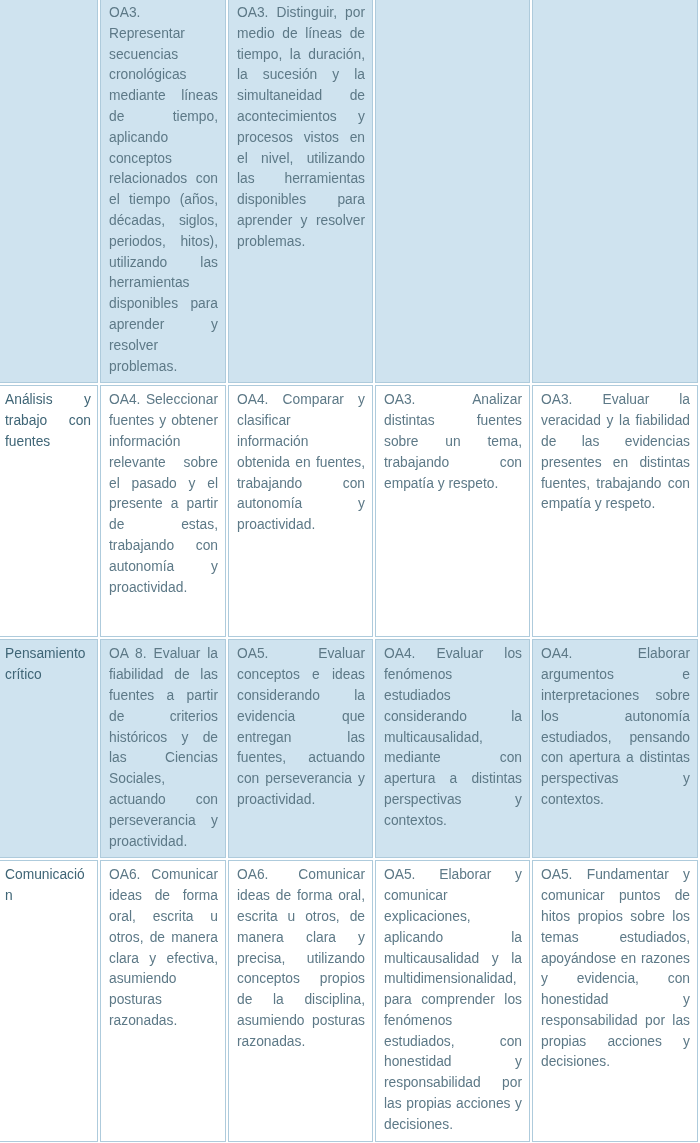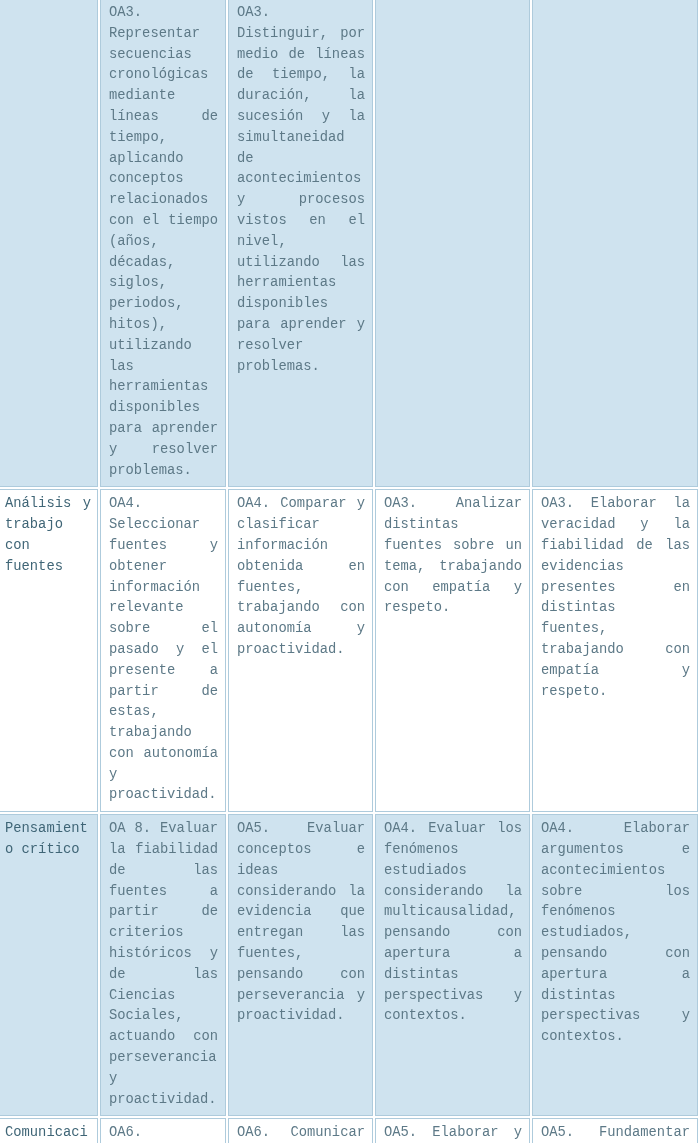--- a/index.html
+++ b/index.html
@@ -3,21 +3,21 @@
 <meta charset="utf-8">
 <style>
   * { box-sizing: border-box; }
   html, body { margin: 0; padding: 0; background: #ffffff; }
   .page {
     position: relative;
     width: 700px;
     height: 1143px;
     overflow: hidden;
     background: #ffffff;
-    font-family: Liberation Mono, monospace;
+    font-family: Liberation Sans, sans-serif;
   }
   table.curr {
     border-collapse: separate;
     border-spacing: 2px;
     table-layout: fixed;
     width: 704px;
     margin: -4px 0 0 -4px;
   }
   td {
     vertical-align: top;
@@ -62,29 +62,29 @@
       <td>OA3. Distinguir, por medio de líneas de tiempo, la duración, la sucesión y la simultaneidad de acontecimientos y procesos vistos en el nivel, utilizando las herramientas disponibles para aprender y resolver problemas.</td>
       <td></td>
       <td></td>
     </tr>
 
     <tr class="plain r2">
       <td class="rowhead">Análisis y trabajo con fuentes</td>
       <td>OA4. Seleccionar fuentes y obtener información relevante sobre el pasado y el presente a partir de estas, trabajando con autonomía y proactividad.</td>
       <td>OA4. Comparar y clasificar información obtenida en fuentes, trabajando con autonomía y proactividad.</td>
       <td>OA3. Analizar distintas fuentes sobre un tema, trabajando con empatía y respeto.</td>
-      <td>OA3. Elaborar la veracidad y la fiabilidad de las evidencias presentes en distintas fuentes, trabajando con empatía y respeto.</td>
+      <td>OA3. Evaluar la veracidad y la fiabilidad de las evidencias presentes en distintas fuentes, trabajando con empatía y respeto.</td>
     </tr>
 
     <tr class="shaded r3">
       <td class="rowhead">Pensamiento crítico</td>
       <td>OA 8. Evaluar la fiabilidad de las fuentes a partir de criterios históricos y de las Ciencias Sociales, actuando con perseverancia y proactividad.</td>
-      <td>OA5. Evaluar conceptos e ideas considerando la evidencia que entregan las fuentes, pensando con perseverancia y proactividad.</td>
-      <td>OA4. Evaluar los fenómenos estudiados considerando la multicausalidad, pensando con apertura a distintas perspectivas y contextos.</td>
-      <td>OA4. Elaborar argumentos e acontecimientos sobre los fenómenos estudiados, pensando con apertura a distintas perspectivas y contextos.</td>
+      <td>OA5. Evaluar conceptos e ideas considerando la evidencia que entregan las fuentes, actuando con perseverancia y proactividad.</td>
+      <td>OA4. Evaluar los fenómenos estudiados considerando la multicausalidad, mediante con apertura a distintas perspectivas y contextos.</td>
+      <td>OA4. Elaborar argumentos e interpretaciones sobre los autonomía estudiados, pensando con apertura a distintas perspectivas y contextos.</td>
     </tr>
 
     <tr class="plain r4">
       <td class="rowhead">Comunicación</td>
       <td>OA6. Comunicar ideas de forma oral, escrita u otros, de manera clara y efectiva, asumiendo posturas razonadas.</td>
       <td>OA6. Comunicar ideas de forma oral, escrita u otros, de manera clara y precisa, utilizando conceptos propios de la disciplina, asumiendo posturas razonadas.</td>
       <td>OA5. Elaborar y comunicar explicaciones, aplicando la multicausalidad y la multidimensionalidad, para comprender los fenómenos estudiados, con honestidad y responsabilidad por las propias acciones y decisiones.</td>
       <td>OA5. Fundamentar y comunicar puntos de hitos propios sobre los temas estudiados, apoyándose en razones y evidencia, con honestidad y responsabilidad por las propias acciones y decisiones.</td>
     </tr>
 

